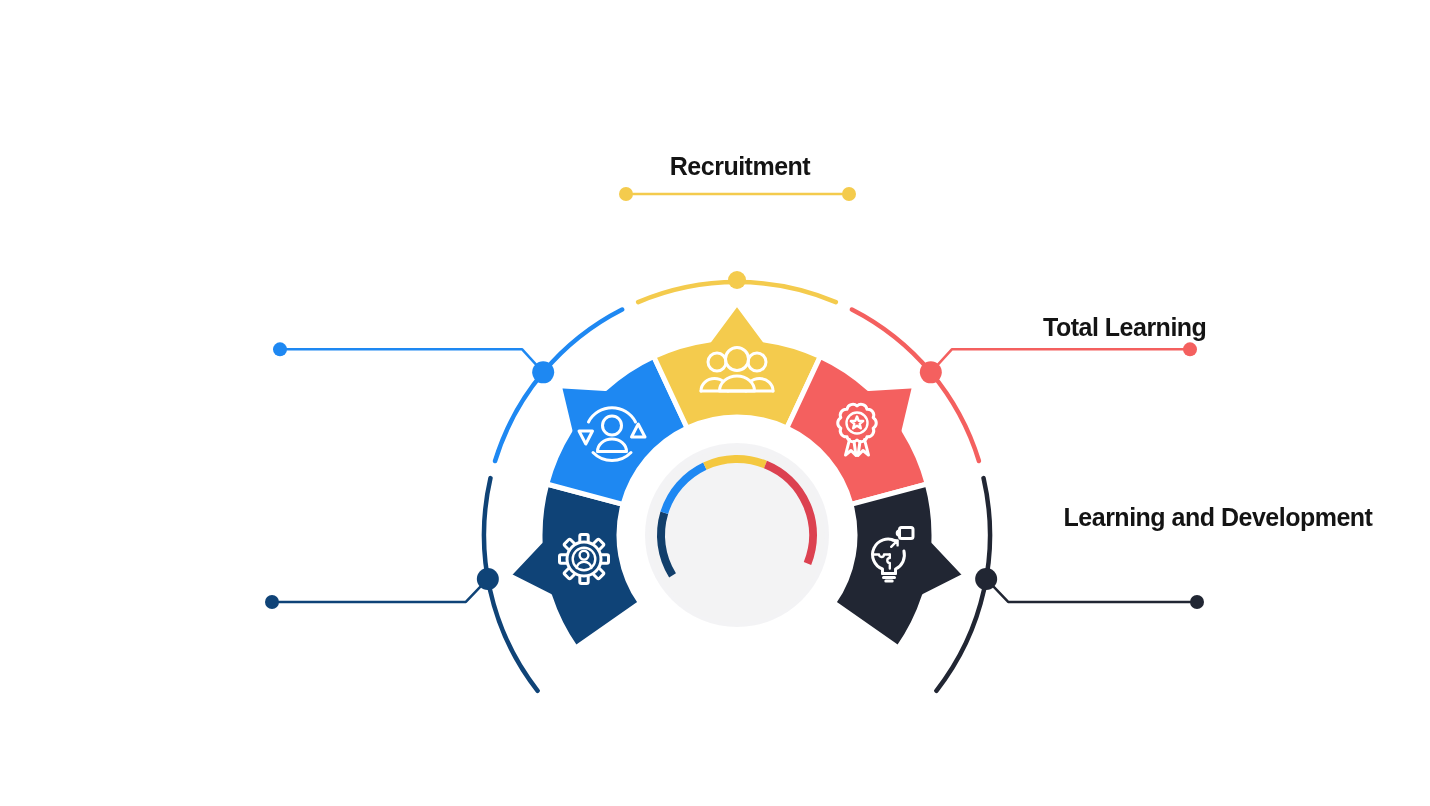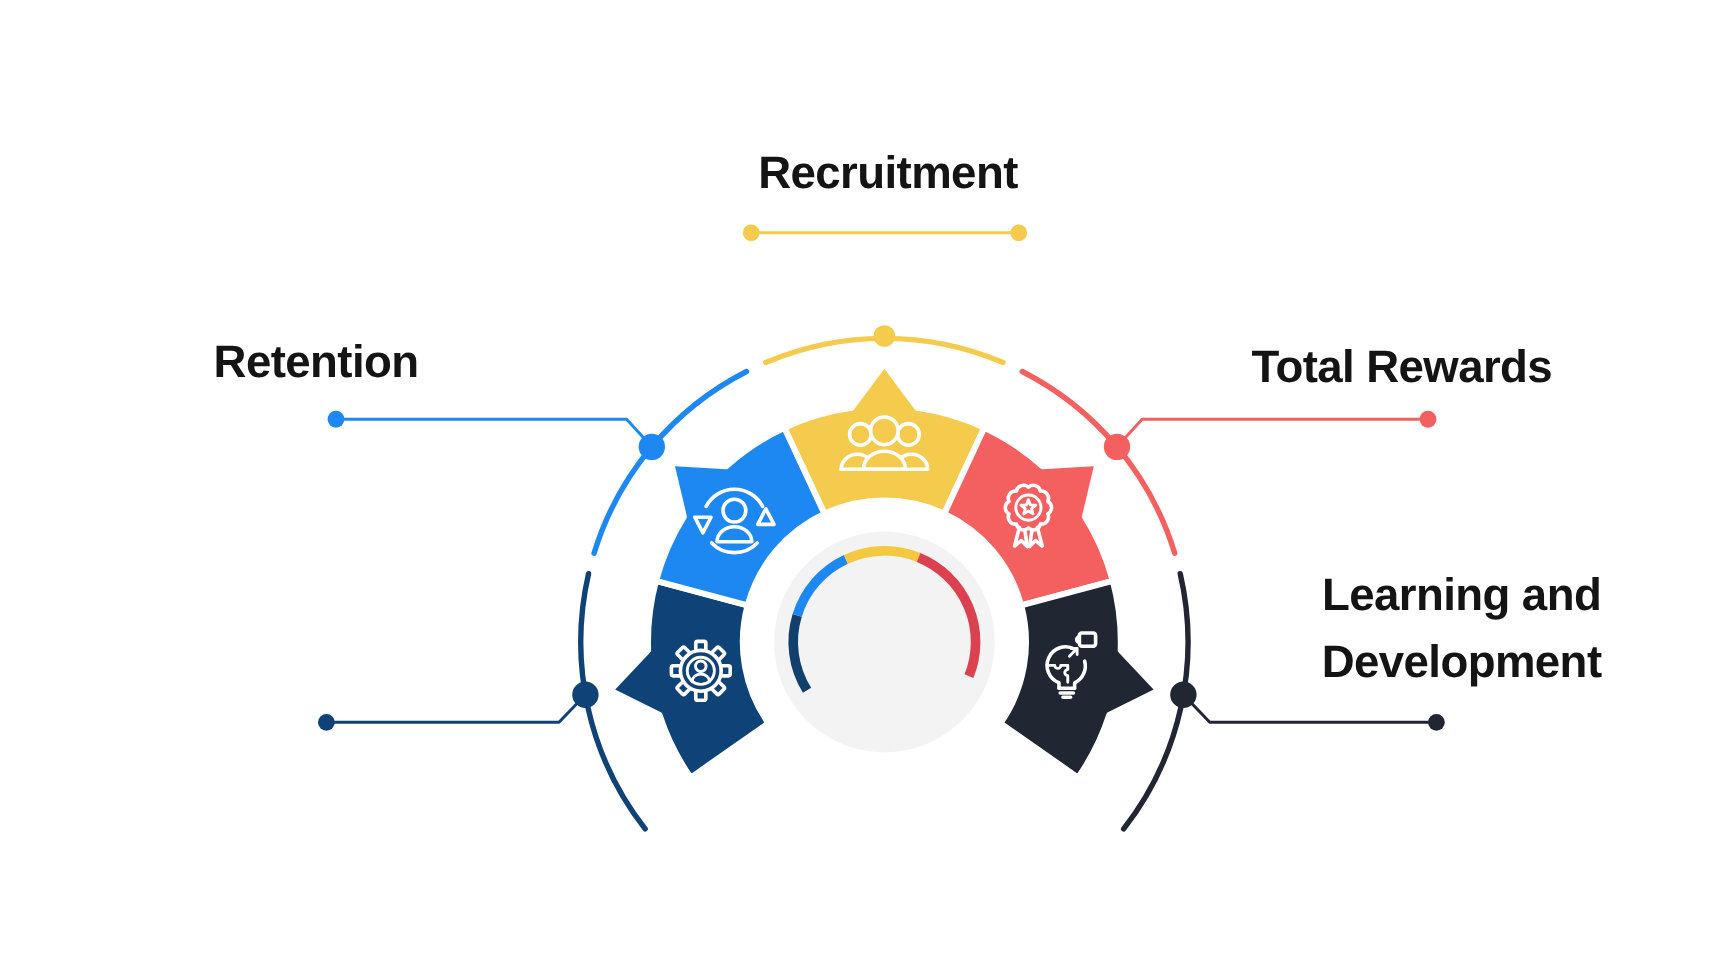--- a/index.html
+++ b/index.html
@@ -7,27 +7,28 @@
     position:relative;
     width:1430px;height:806px;
     background:#ffffff;
     overflow:hidden;
     font-family:"Liberation Sans", sans-serif;
   }
   .stage svg{position:absolute;left:0;top:0;}
   .label{
     position:absolute;
     font-weight:700;
-    font-size:38px;
+    font-size:25px;
     letter-spacing:-0.5px;
     color:#141414;
     white-space:nowrap;
+    margin-top:28px;
   }
   .label.center{text-align:center;}
-  .label.wrap{white-space:normal;line-height:56px;}
+  .label.wrap{white-space:normal;line-height:42px;}
   .ln{fill:none;stroke:#ffffff;stroke-width:3;stroke-linecap:round;stroke-linejoin:round;}
   .thin{stroke-width:2.4;}
 </style>
 </head>
 <body>
 
 <div class="stage">
 
   <svg id="gauge-svg" width="1430" height="806" viewBox="0 0 1430 806">
     <g id="ring-layer">
@@ -123,19 +124,18 @@
         <path class="ln thin" d="M 0.8,-6.5 v 3.5 a 2.5,2.5 0 1 0 0,5 v 5.5"></path>
         <rect class="ln" x="10.5" y="-33.5" width="13.5" height="11" rx="2"></rect>
         <path class="ln thin" d="M 10.5,-30.6 a 2.5,2.5 0 1 0 0,5.2"></path>
         <path class="ln thin" d="M 2.2,-14.2 L 8.6,-20.6 M 3.6,-20.6 H 8.6 V -15.6"></path>
       </g>
     </g>
   </svg>
 
   <div class="label center" style="left:440px;top:124px;width:600px;">Recruitment</div>
 
-  <div class="label" style="left:178px;top:281px;">Retention</div>
 
-  <div class="label" style="left:1043px;top:285px;">Total Rewards</div>
+  <div class="label" style="left:1043px;top:285px;">Total Learning</div>
 
 
   <div class="label center wrap" style="left:1050px;top:468px;width:336px;">Learning and Development</div>
 </div>
 
 </body></html>

